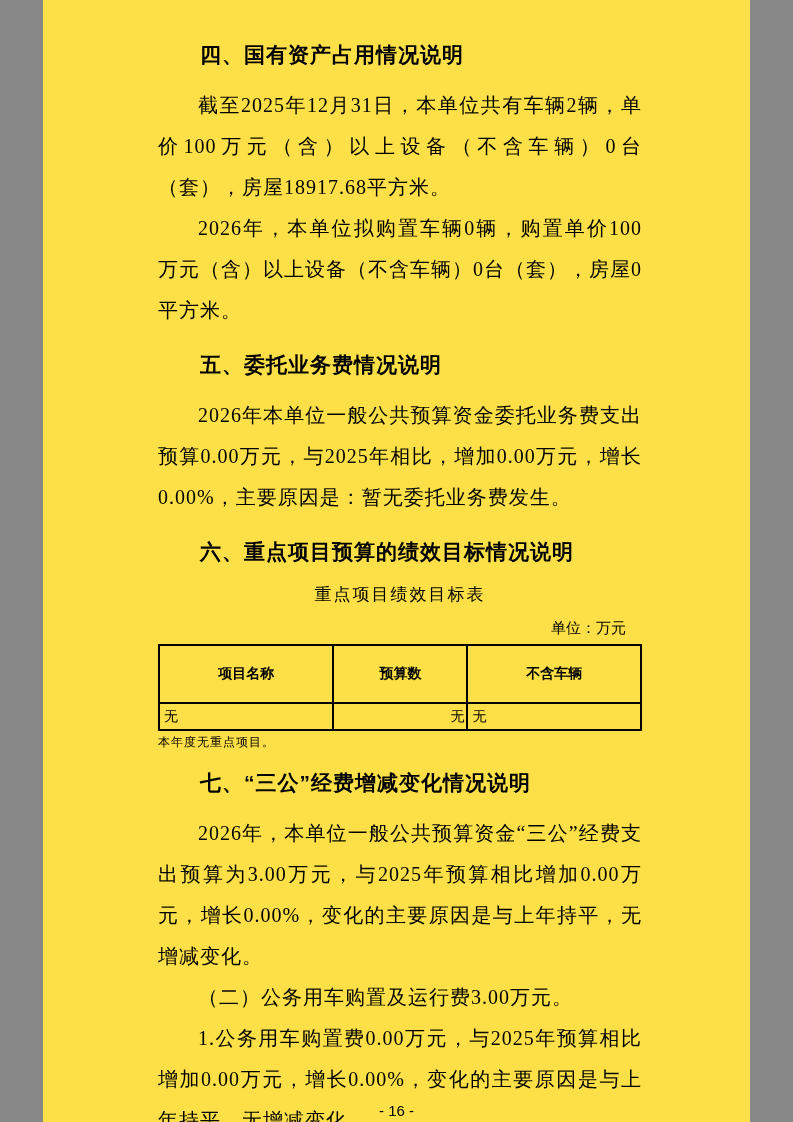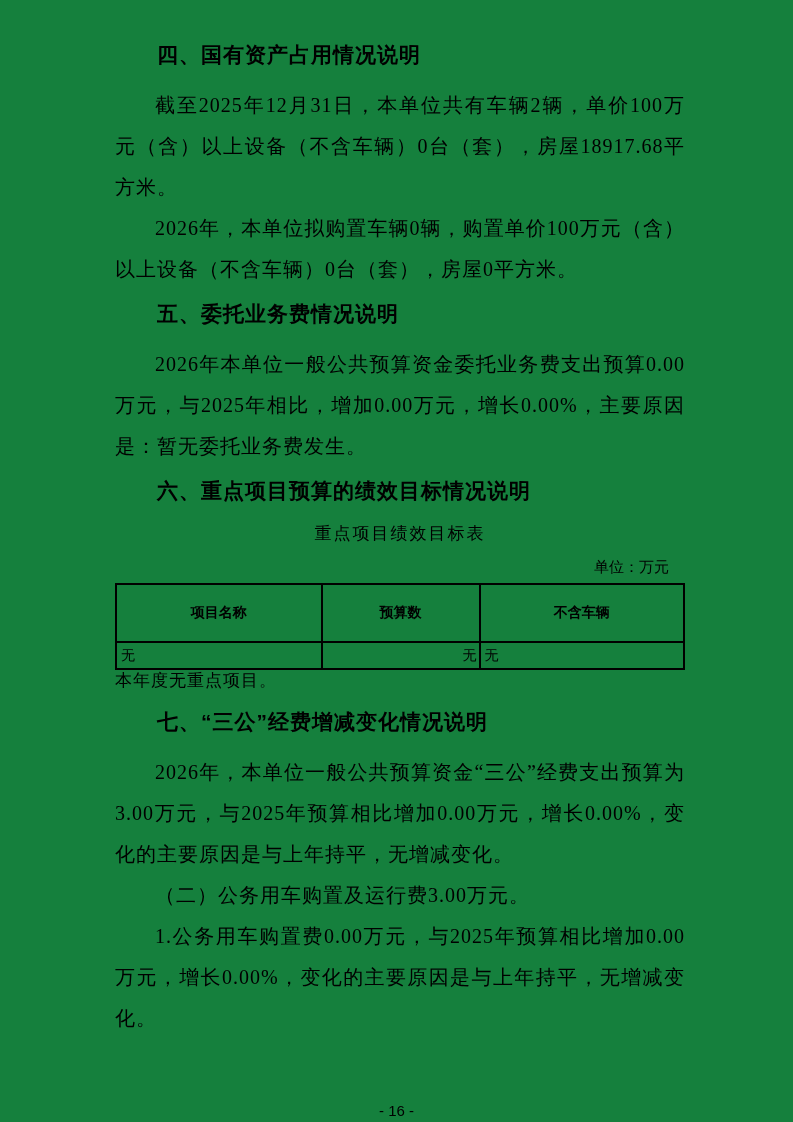--- a/index.html
+++ b/index.html
@@ -1,27 +1,27 @@
 <!DOCTYPE html>
 <html><head>
 <meta charset="utf-8">
 <style>
   html,body{margin:0;padding:0;background:#888;}
   .page{
-    width:793px;height:1122px;background:#15803d;position:relative;
+    width:707px;height:1122px;background:#fde047;position:relative;
     margin:0 auto;overflow:hidden;color:#000;
     font-family:"Liberation Serif","DejaVu Serif",serif;
   }
   .content{padding:40px 108px 0 115px;}
   .sec-heading{
     font-family:"Liberation Sans","DejaVu Sans",sans-serif;
     font-weight:bold;font-size:21px;line-height:30px;
     text-indent:2em;margin:0 0 15px 0;letter-spacing:1px;
   }
-  .mt{margin-top:9px;}
+  .mt{margin-top:19px;}
   .body-p{
     font-size:20px;line-height:41px;text-indent:2em;
     text-align:justify;margin:0;letter-spacing:1px;
   }
   .table-title{
     font-size:17px;line-height:26px;text-align:center;
     margin:12px 0 0 0;letter-spacing:2px;
   }
   .unit-label{
     font-size:15px;line-height:20px;text-align:right;
@@ -38,21 +38,21 @@
     border:2px solid #000;height:22px;
     font-family:"Liberation Sans","DejaVu Sans",sans-serif;
     font-weight:bold;font-size:14px;text-align:center;padding:17px 2px;
   }
   table.perf td{
     border:2px solid #000;height:23px;
     font-size:14px;padding:1px 4px;vertical-align:middle;
   }
   table.perf td.num{text-align:right;padding-right:2px;}
   .table-note{
-    font-size:17px;line-height:16px;margin:3px 0 0 0;letter-spacing:1px;
+    font-size:12px;line-height:16px;margin:3px 0 0 0;letter-spacing:1px;
   }
   .page-footer{
     position:absolute;left:0;right:0;bottom:3px;text-align:center;
     font-family:"Liberation Sans","DejaVu Sans",sans-serif;
     font-size:15px;color:#000;
   }
 </style>
 </head>
 <body>
 

